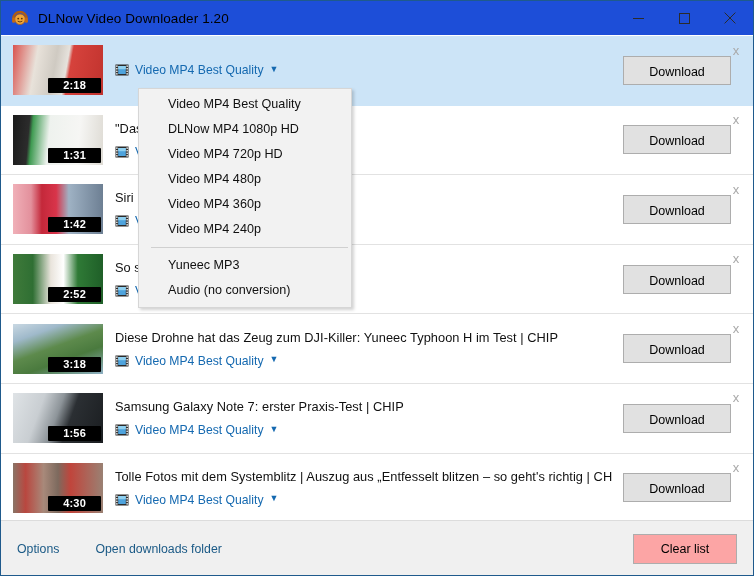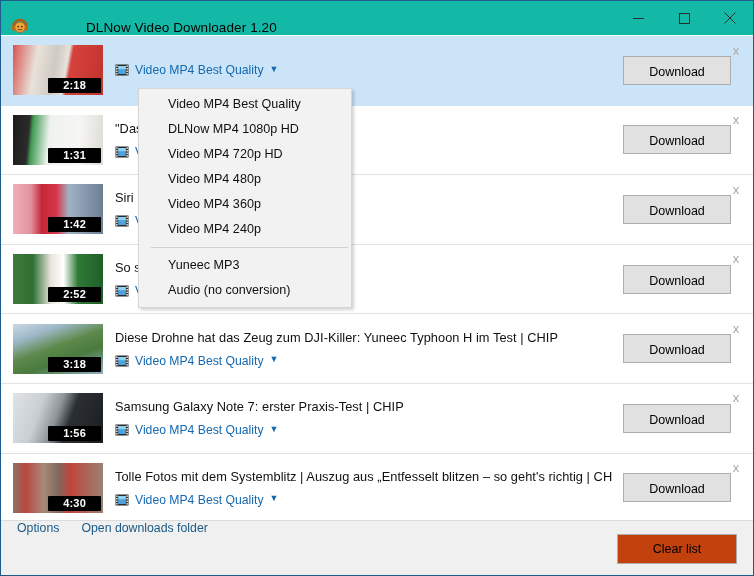--- a/index.html
+++ b/index.html
@@ -18,25 +18,24 @@
     box-sizing: border-box;
     border: 1px solid #1f5a8c;
     background: #ffffff;
     overflow: hidden;
   }
 
   
   #title-bar {
     position: relative;
     height: 34px;
-    background: #14b8a6;
-    display: flex;
-    align-items: flex-end;
+    background: #1d4ed8;
+    display: flex;
+    align-items: center;
     border-bottom: 1px solid #ffffff;
-    gap: 48px;
   }
   #app-icon {
     width: 18px;
     height: 18px;
     margin-left: 10px;
     margin-right: 9px;
     flex: 0 0 auto;
   }
   #title-text {
     font-size: 13.5px;
@@ -178,37 +177,38 @@
     cursor: default;
   }
 
   
   #footer {
     position: relative;
     height: 56px;
     background: #f0f0f0;
     border-top: 1px solid #dcdcdc;
     display: flex;
-    align-items: flex-start;
+    align-items: center;
     padding-left: 16px;
+    gap: 14px;
   }
   .footer-link {
     font-size: 12.3px;
     color: #1b5a86;
     margin-right: 22px;
     cursor: default;
     white-space: nowrap;
   }
   #clear-list-btn {
     position: absolute;
     right: 16px;
     top: 13px;
-    width: 120px;
+    width: 104px;
     height: 30px;
-    background: #c2410c;
+    background: #fca5a5;
     border: 1px solid #adadad;
     font-family: "Liberation Sans", sans-serif;
     font-size: 12.5px;
     color: #000;
     cursor: default;
     padding: 0;
   }
 
   
   #quality-dropdown {

